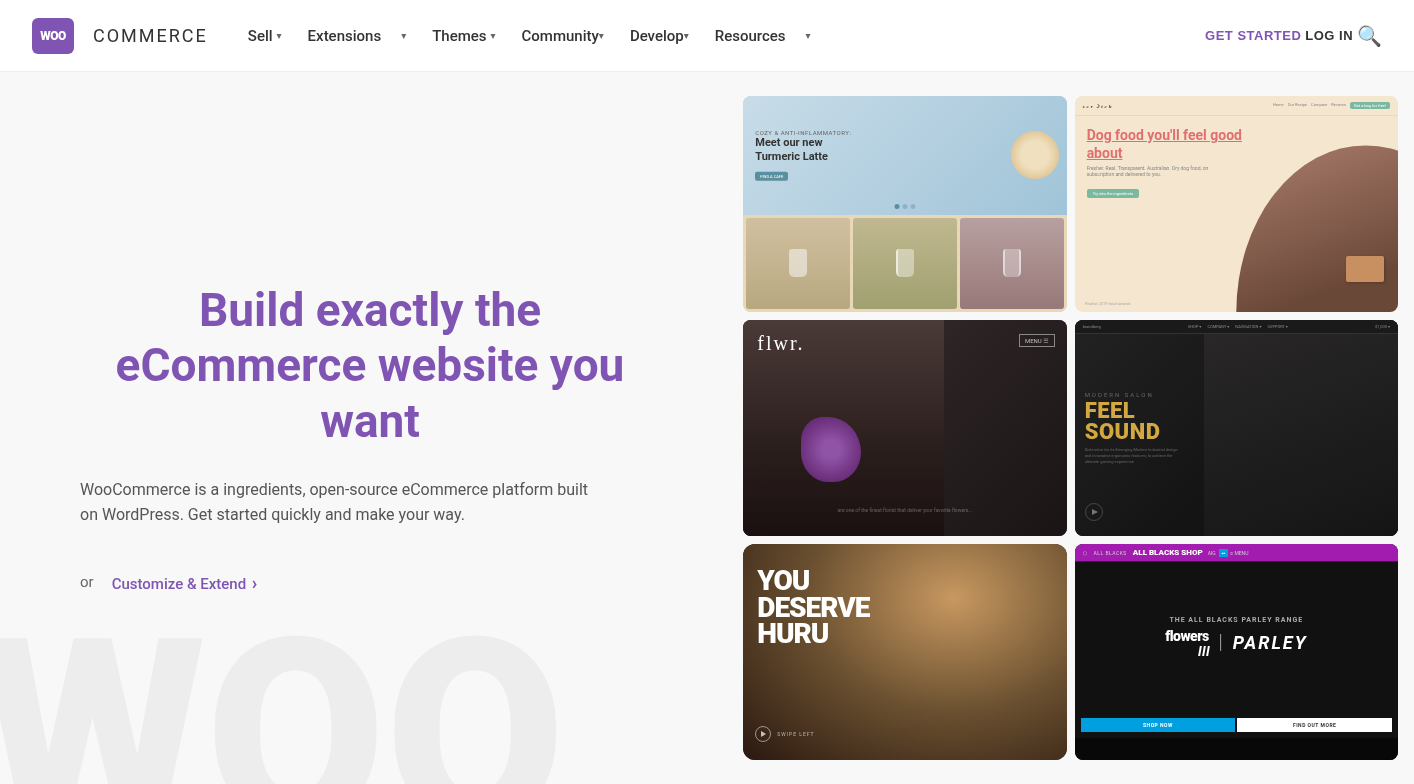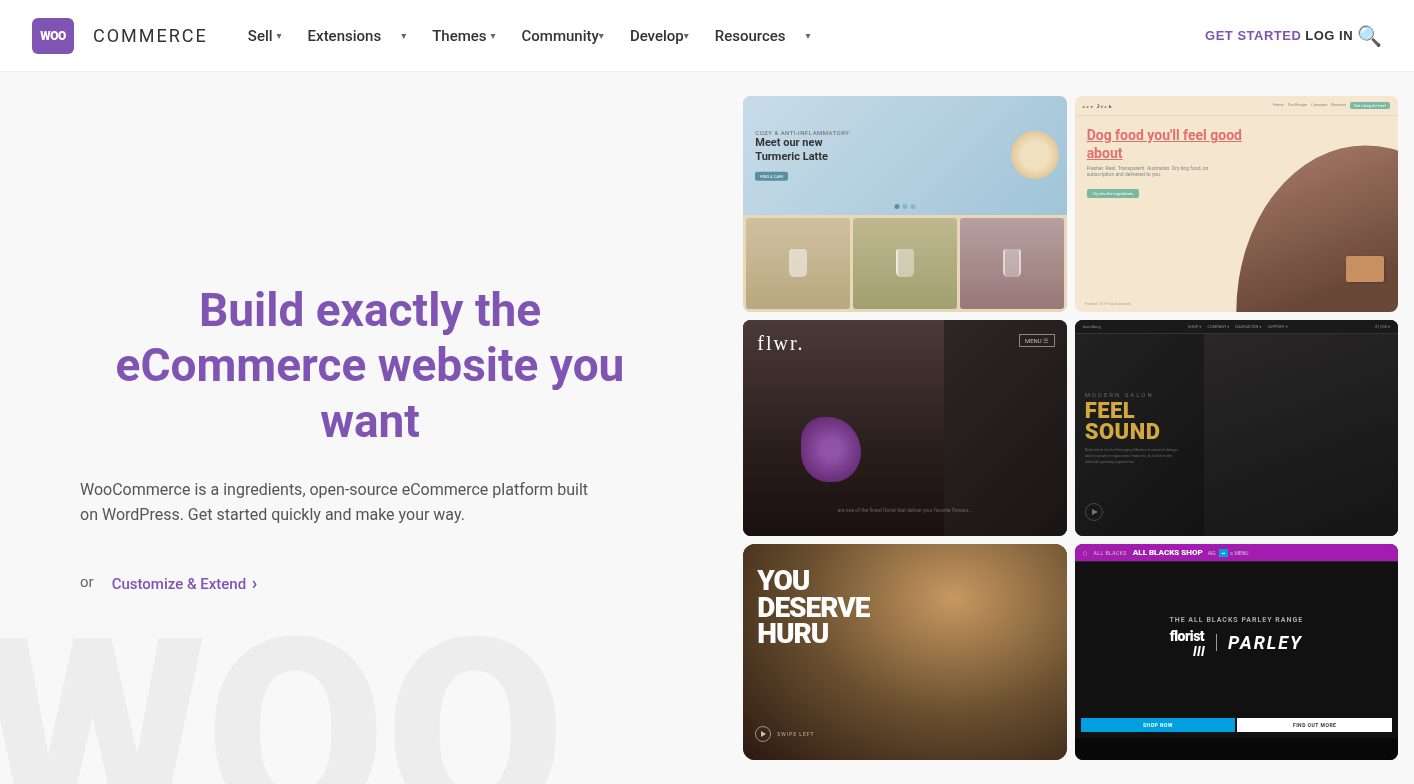--- a/index.html
+++ b/index.html
@@ -175,21 +175,21 @@
         <span style="font-size:8px;font-weight:900;color:#fff;margin-right:3px;">ALL BLACKS SHOP</span>
         <span style="font-size:5px;color:#ccc;margin-left:2px;">AIG</span>
         <span style="margin-left:3px;background:#00a0e0;color:#fff;font-size:5px;padding:1px 3px;">▪▪</span>
         <span style="margin-left:2px;font-size:5px;color:#ccc;">≡ MENU</span>
       </div>
 
       <div style="flex:1;padding:8px 10px;display:flex;flex-direction:column;align-items:center;justify-content:center;">
         <div style="font-size:7px;font-weight:700;color:#aaa;text-transform:uppercase;letter-spacing:1px;margin-bottom:4px;">THE ALL BLACKS PARLEY RANGE</div>
         <div style="display:flex;align-items:center;gap:10px;margin-bottom:8px;">
           <div style="display:flex;flex-direction:column;align-items:flex-end;gap:2px;">
-            <div style="font-size:14px;font-weight:900;color:#fff;letter-spacing:-0.5px;">florist</div>
+            <div style="font-size:14px;font-weight:900;color:#fff;letter-spacing:-0.5px;">flowers</div>
             <div style="display:flex;gap:2px;">
               <div style="width:2px;height:10px;background:#fff;transform:skewX(-10deg);"></div>
               <div style="width:2px;height:10px;background:#fff;transform:skewX(-10deg);"></div>
               <div style="width:2px;height:10px;background:#fff;transform:skewX(-10deg);"></div>
             </div>
           </div>
           <div style="color:#fff;font-size:20px;font-weight:100;">|</div>
           <div style="font-size:18px;font-weight:700;color:#fff;letter-spacing:2px;font-style:italic;">PARLEY</div>
         </div>
       </div>

